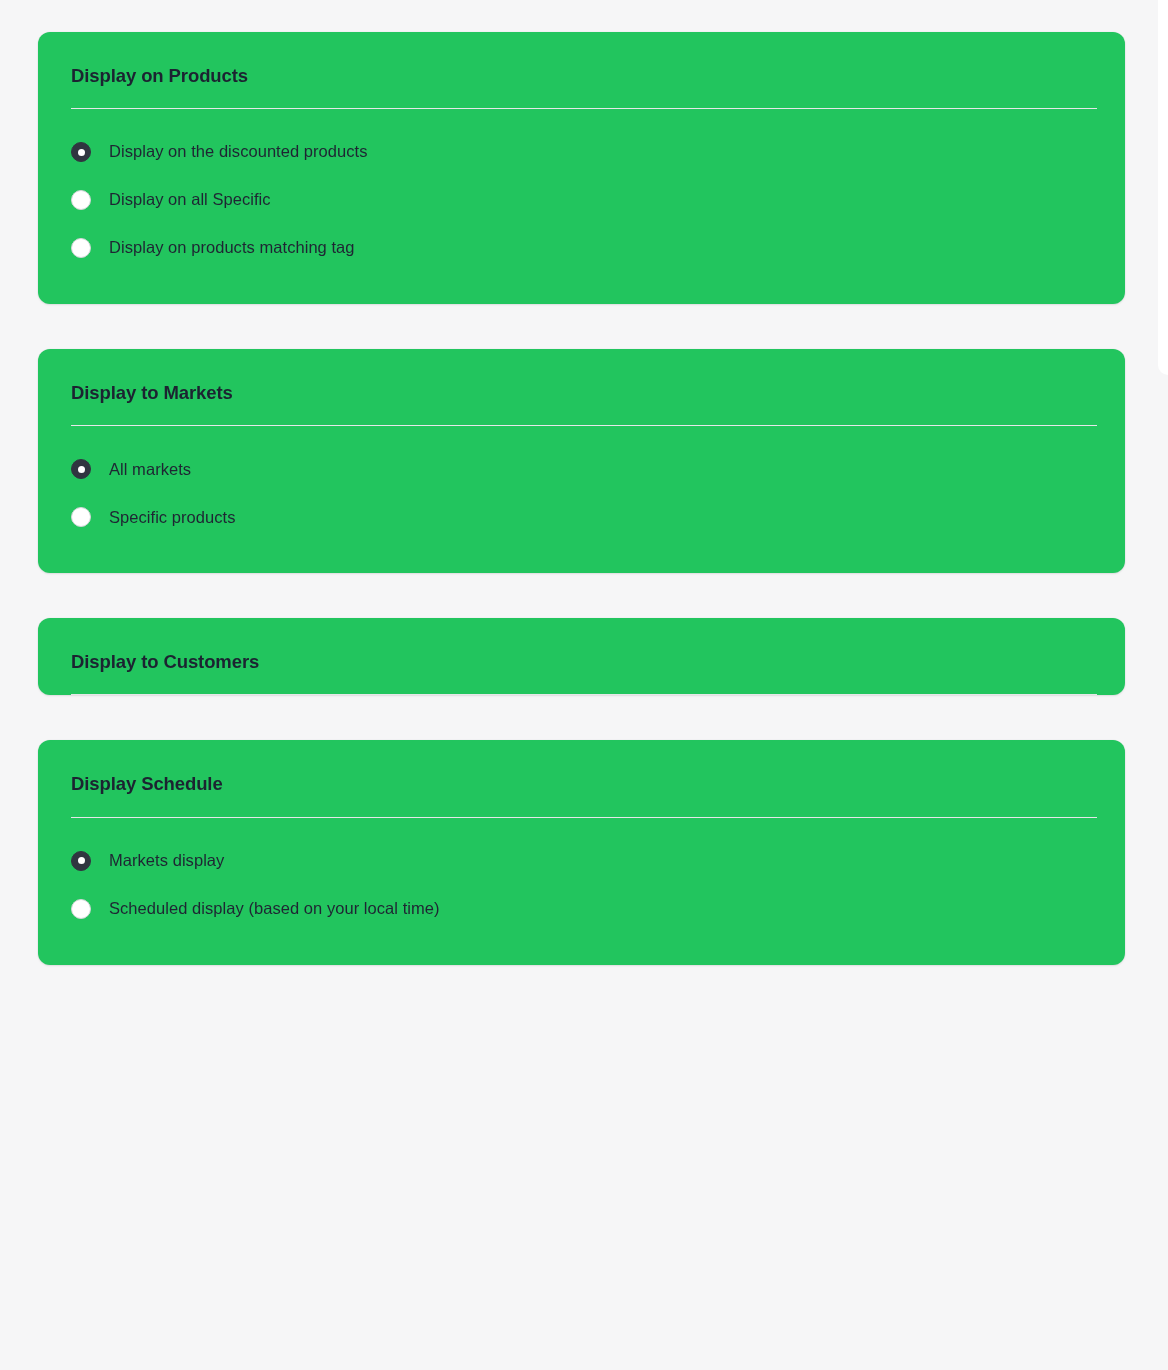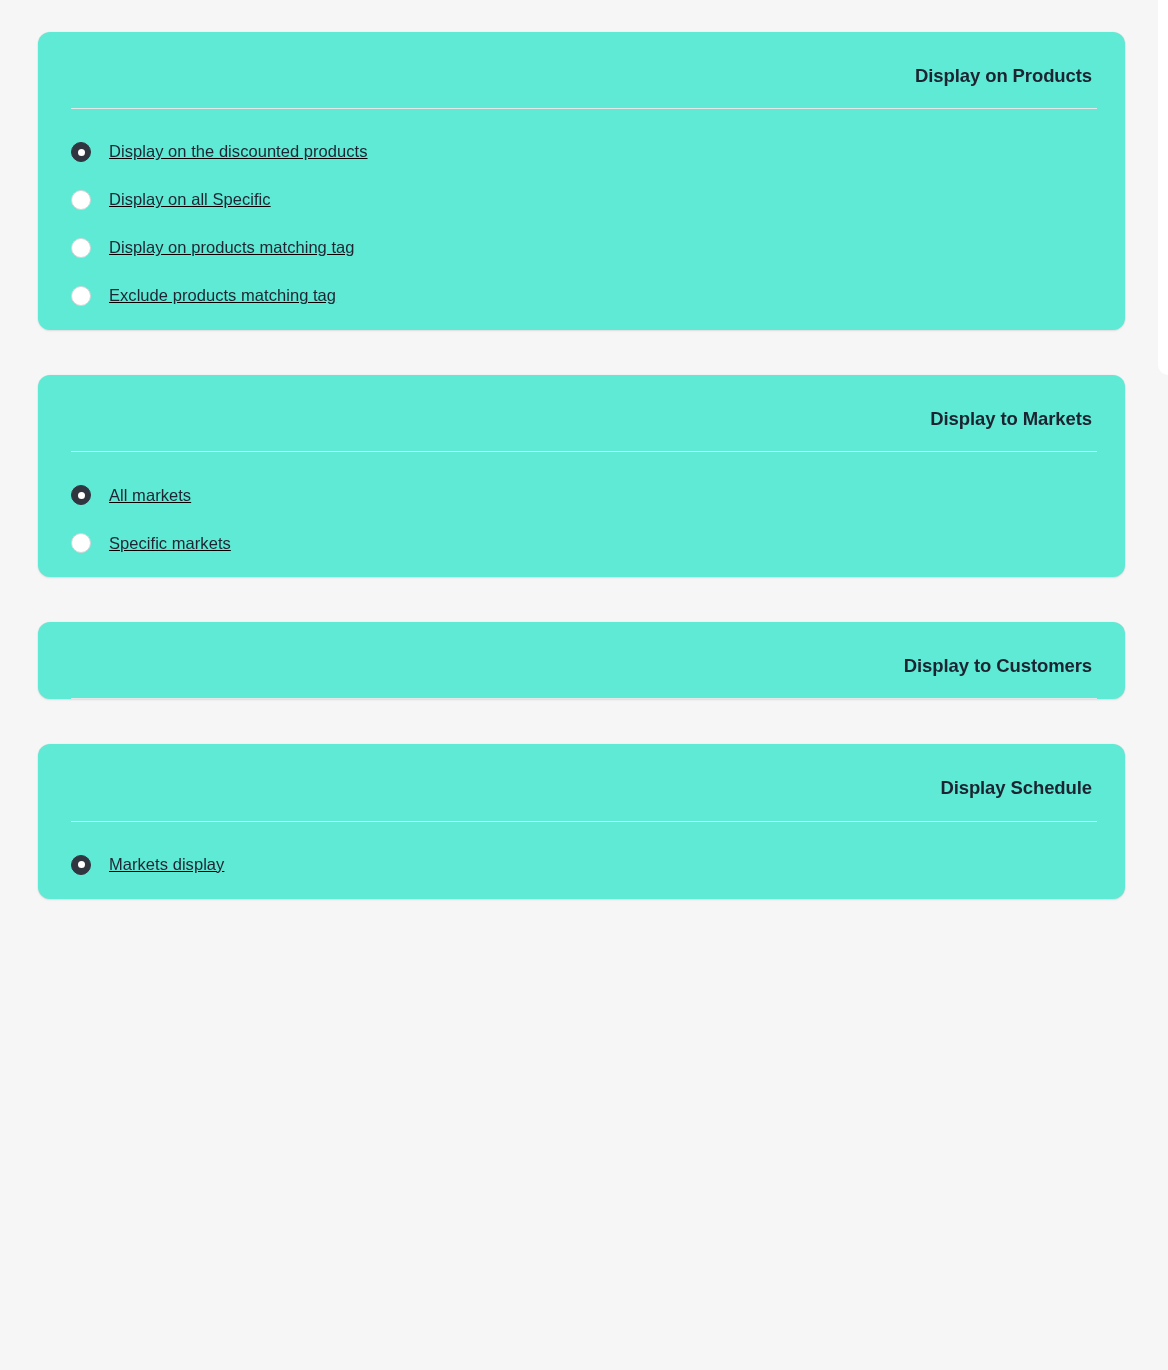--- a/index.html
+++ b/index.html
@@ -27,28 +27,27 @@
     border-bottom-left-radius: 10px;
   }
 
   .page {
     position: relative;
     padding: 32px 43px 0 38px;
     box-sizing: border-box;
   }
 
   .card {
-    background: #5eead4;
+    background: #22c55e;
     border-radius: 12px;
     box-shadow: 0 1px 2px rgba(26, 32, 44, 0.10),
                 0 0 0 0.6px rgba(26, 32, 44, 0.035);
     margin-bottom: 45px;
     padding: 0;
     position: relative;
-    text-align: right;
   }
   .card:last-of-type { margin-bottom: 15px; }
 
   .card-header {
     padding: 32px 33px 0 33px;
   }
 
   .card-title {
     font-size: 18.5px;
     font-weight: bold;
@@ -58,22 +57,21 @@
     line-height: 1.25;
   }
 
   .divider {
     height: 1px;
     background: #e6e7e9;
     margin: 21px 28px 0 33px;
   }
 
   .options {
-    padding: 29px 33px 20px 33px;
-    text-decoration: underline;
+    padding: 29px 33px 42px 33px;
   }
 
   .option {
     display: flex;
     align-items: center;
     min-height: 28px;
     margin-bottom: 20px;
     cursor: pointer;
   }
   .option:last-child { margin-bottom: 0; }
@@ -137,43 +135,39 @@
       <div class="option">
         <span class="radio off"></span>
         <span class="option-label">Display on all Specific</span>
       </div>
 
       <div class="option">
         <span class="radio off"></span>
         <span class="option-label">Display on products matching tag</span>
       </div>
 
-      <div class="option">
-        <span class="radio off"></span>
-        <span class="option-label">Exclude products matching tag</span>
-      </div>
 
     </div>
   </section>
 
   <section class="card">
     <div class="card-header">
       <h2 class="card-title">Display to Markets</h2>
     </div>
     <div class="divider"></div>
     <div class="options">
 
       <div class="option">
         <span class="radio on"></span>
         <span class="option-label">All markets</span>
       </div>
 
       <div class="option">
         <span class="radio off"></span>
-        <span class="option-label">Specific markets</span>
+        <span class="option-label">Specific products</span>
       </div>
 
     </div>
   </section>
 
   <section class="card">
     <div class="card-header">
       <h2 class="card-title">Display to Customers</h2>
     </div>
     <div class="divider"></div>
@@ -184,17 +178,21 @@
       <h2 class="card-title">Display Schedule</h2>
     </div>
     <div class="divider"></div>
     <div class="options">
 
       <div class="option">
         <span class="radio on"></span>
         <span class="option-label">Markets display</span>
       </div>
 
+      <div class="option">
+        <span class="radio off"></span>
+        <span class="option-label">Scheduled display (based on your local time)</span>
+      </div>
 
     </div>
   </section>
 
 </div>
 
 </body></html>

